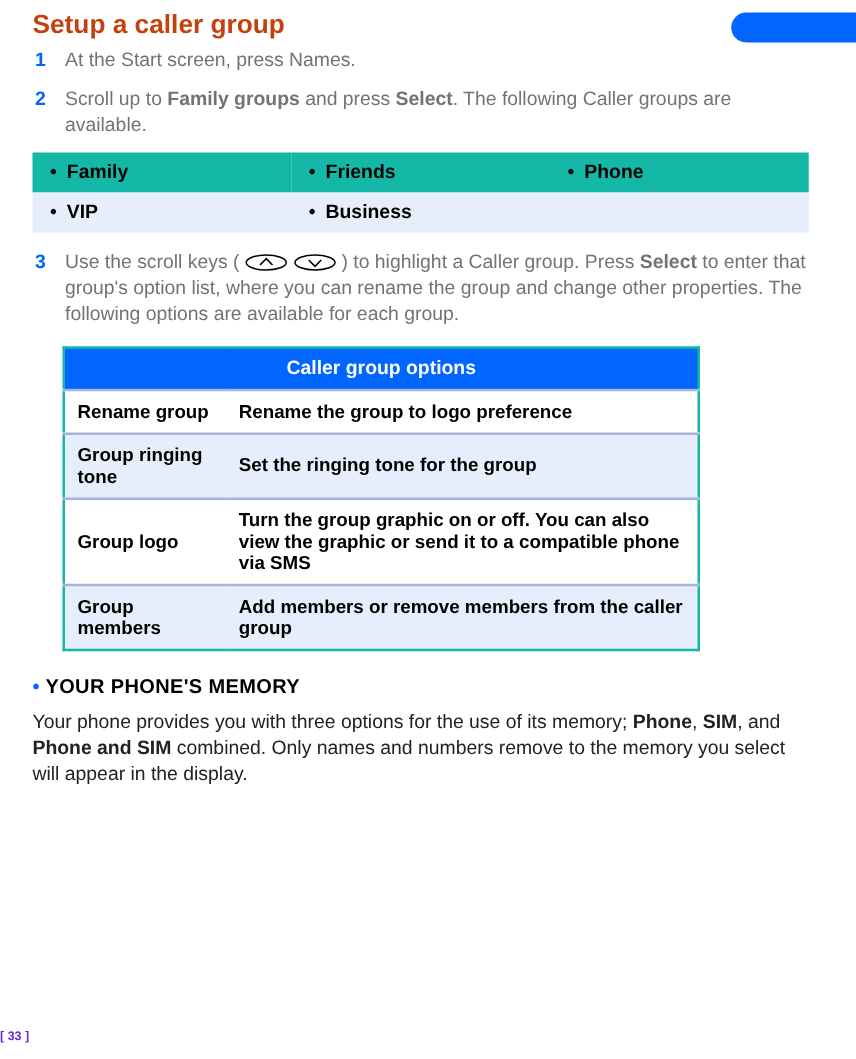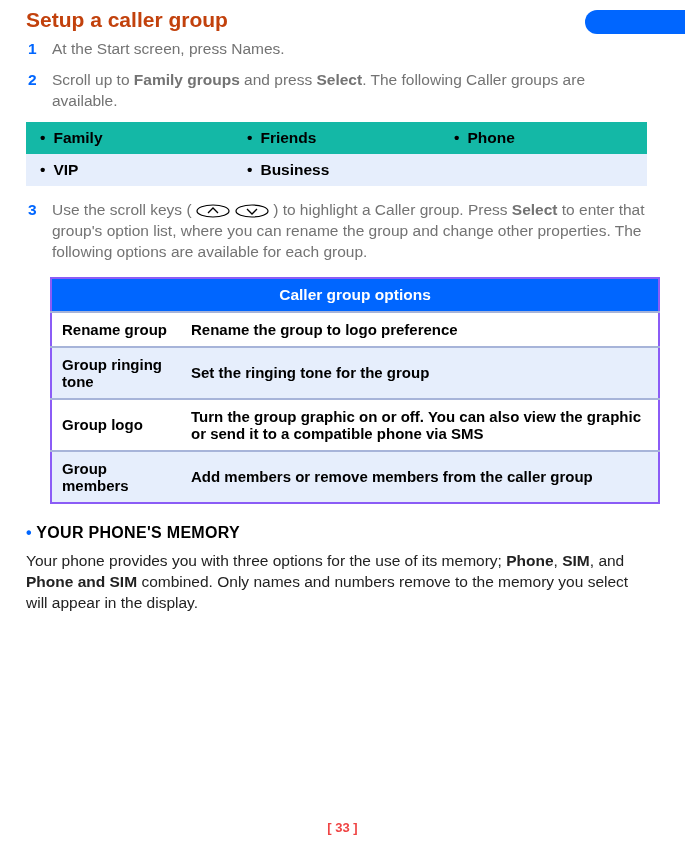--- a/index.html
+++ b/index.html
@@ -53,23 +53,23 @@
       gap: 8px;
     }
     .gcell::before { content: "•"; font-weight: bold; }
     .scroll-icon {
       display: inline-flex;
       vertical-align: middle;
       gap: 5px;
     }
     .scroll-icon svg { display: inline-block; }
     .options-table {
-      width: 610px;
+      width: 510px;
       margin: 14px 0 18px 24px;
-      border: 2px solid #8b5cf6;
+      border: 2px solid #14b8a6;
       border-collapse: collapse;
       font-size: 15px;
     }
     .options-table th {
       background: #0066ff;
       color: #fff;
       font-weight: bold;
       text-align: center;
       padding: 7px;
       font-size: 15.5px;
@@ -89,24 +89,24 @@
       font-size: 16px;
       margin: 20px 0 8px 0;
       letter-spacing: 0.3px;
     }
     .section-head::before { content: " • "; color: #0066ff; font-weight: bold; }
     .body-para { line-height: 1.38; color: #222; margin-bottom: 12px; }
     .page-num {
       position: absolute;
       bottom: 12px;
       left: 0; right: 0;
-      text-align: center;
-      color: #ef4444;
+      text-align: left;
+      color: #6d28d9;
       font-weight: bold;
-      font-size: 13px;
+      font-size: 10px;
     }
   </style>
 </head>
 <body>
 
 <div class="blue-pill"></div>
 
 <div class="content">
 
   <h1 class="page-title">Setup a caller group</h1>

